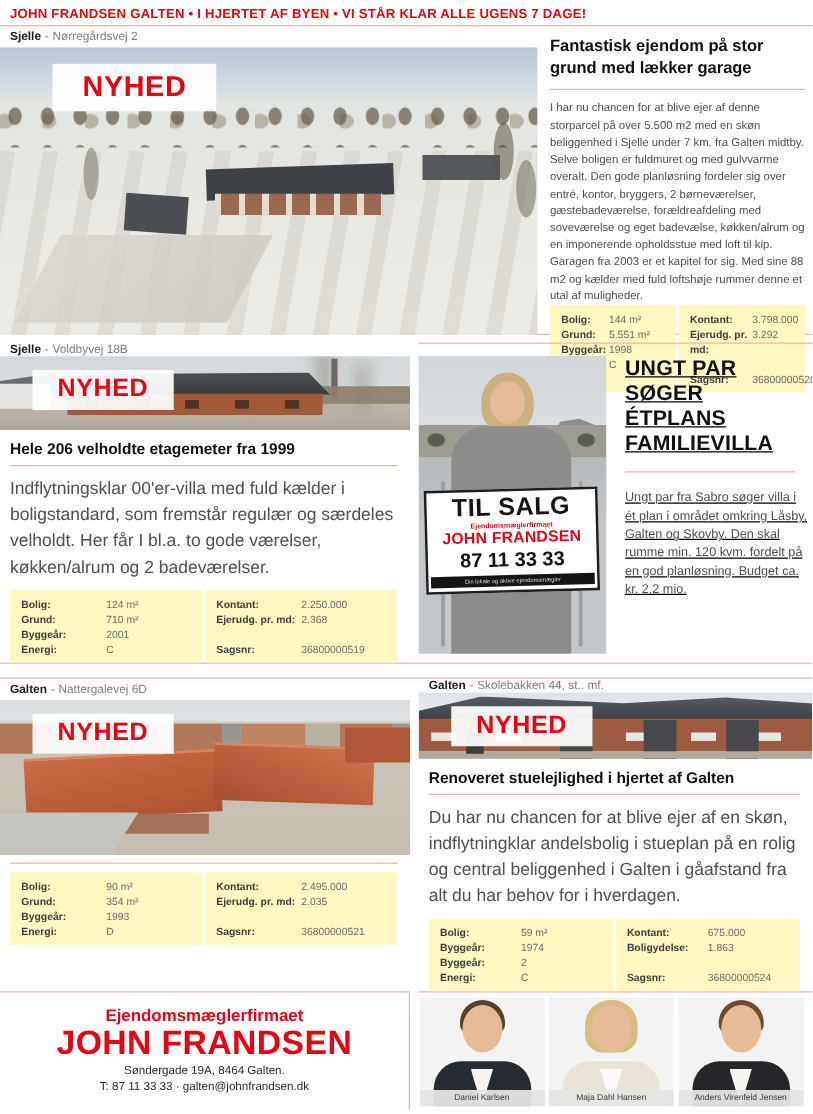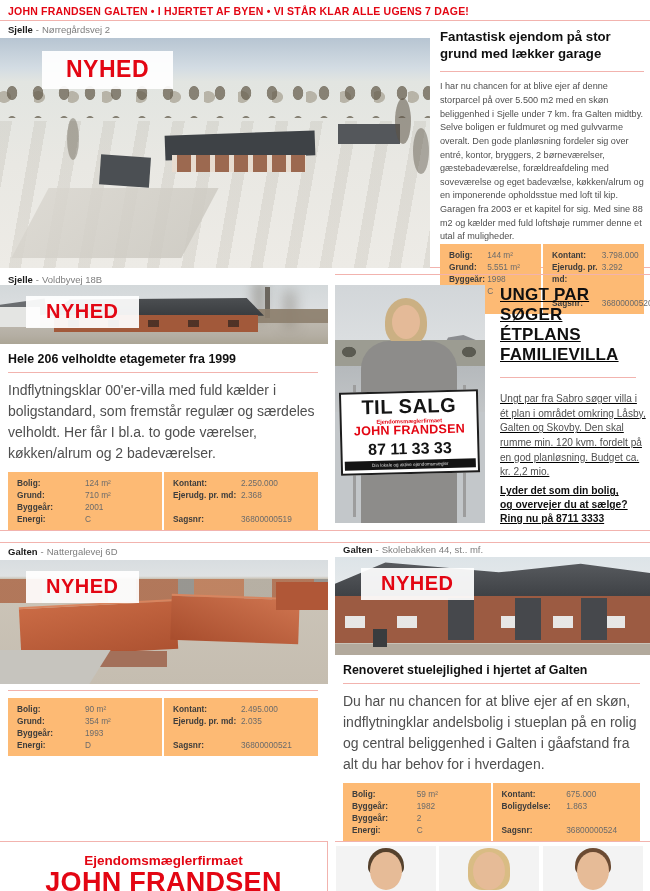--- a/index.html
+++ b/index.html
@@ -14,21 +14,21 @@
   .plabel { height: 17px; display: flex; align-items: center; font-size: 9.5px; color: #7d7d7d; padding-left: 8px; white-space: nowrap; }
   .plabel b { color: #1b1b1b; margin-right: 3px; }
   .plabel .sep { margin-right: 3px; }
   .photo { position: relative; overflow: hidden; background: #ddd; }
   .nyhed { position: absolute; top: 13px; left: 42px; background: rgba(255,255,255,.93);
            padding: 5px 24px 6px; color: #e30613; font-weight: bold; font-size: 23px; letter-spacing: .5px; }
   .nyhed.small { top: 11px; left: 26px; padding: 4px 20px 5px; font-size: 20px; }
   .tdiv { border-top: 1px solid #f2b3ae; }
 
   .facts { display: flex; gap: 2px; font-size: 8.3px; }
-  .fcol { flex: 1; background: #fdba74; padding: 5px 9px; }
+  .fcol { flex: 1; background: #fef9c3; padding: 5px 9px; }
   .frow { display: flex; line-height: 12px; }
   .frow.gap { margin-top: 12px; }
   .fk { font-weight: bold; color: #3d3d3d; width: 50%; flex-shrink: 0; }
   .fv { color: #6b6b6b; }
   .facts-sm .fcol-l .fk { width: 46%; }
   .facts-sm .fcol-r .fk { width: 60%; }
 
   
   .sec1 { display: flex; height: 247px; border-bottom: 1px solid #f2b3ae; }
   .s1-left { width: 430px; flex-shrink: 0; }
@@ -100,21 +100,21 @@
   .sign-l5 { background: #141414; color: #ddd; font-size: 4.6px; line-height: 9px; height: 9px; margin: 0 2px 3px; overflow: hidden; }
 
   .adv-text { flex: 1; padding-left: 15px; padding-right: 2px; display: flex; flex-direction: column; text-decoration: underline; }
   .adv-title { font-size: 17px; font-weight: bold; color: #101010; line-height: 1.18; white-space: pre-line; letter-spacing: .2px; }
   .adv-text .tdiv { margin: 12px 0 14px; width: 92%; }
   .adv-body { font-size: 10.1px; line-height: 1.45; color: #4f4f4f; }
   .adv-cta { margin-top: auto; margin-bottom: 4px; font-size: 10.3px; font-weight: bold; color: #101010;
              line-height: 1.35; white-space: pre-line; }
 
   
-  .sec3 { display: flex; margin-top: 11px; border-top: 1px solid #f2b3ae; height: 300px; }
+  .sec3 { display: flex; margin-top: 11px; border-top: 1px solid #f2b3ae; height: 252px; }
   .s3-col { display: flex; flex-direction: column; border-bottom: 1px solid #f2b3ae; }
   .s3-col.left { width: 328px; flex-shrink: 0; }
   .s3-col.right { width: 315px; margin-left: 7px; }
   .photo4 { width: 328px; height: 124px;
             background: linear-gradient(180deg,#d8dde0 0%,#dfe2e3 13%,#ccc5b9 15%,#c5bdb0 100%); }
   .p4-band { position: absolute; top: 15%; left: 0; right: 0; height: 20%; opacity: .85;
             background: repeating-linear-gradient(90deg,#ad6a4a 0 42px,#8f8e8a 42px 58px,#bd7853 58px 108px,#b3aca0 108px 136px); }
   .p4-r1 { position: absolute; left: 6%; top: 35%; width: 48%; height: 40%;
             background: linear-gradient(170deg,#ca6b45 0%,#ad5231 100%); transform: rotate(-3deg); border-top: 2px solid #d8855f; }
   .p4-r2 { position: absolute; left: 52%; top: 29%; width: 39%; height: 37%;
@@ -297,23 +297,20 @@
           <div class="sign-l4">87 11 33 33</div>
           <div class="sign-l5">Din lokale og aktive ejendomsmægler</div>
         </div>
       </div>
       <div class="adv-text">
         <div class="adv-title">UNGT PAR
 SØGER ÉTPLANS
 FAMILIEVILLA</div>
         <div class="tdiv"></div>
         <p class="adv-body">Ungt par fra Sabro søger villa i ét plan i området omkring Låsby, Galten og Skovby. Den skal rumme min. 120 kvm. fordelt på en god planløsning. Budget ca. kr. 2,2 mio.</p>
-        <div class="adv-cta">Lyder det som din bolig,
-og overvejer du at sælge?
-Ring nu på 8711 3333</div>
       </div>
     </div>
   </div>
 
   <div class="sec3">
     <div class="s3-col left">
       <div class="plabel">
         <b>Galten</b>
         <span class="sep">-</span>
         <span>Nattergalevej 6D</span>
@@ -387,21 +384,21 @@
         <div class="tdiv"></div>
         <p class="desc-sm">Du har nu chancen for at blive ejer af en skøn, indflytningklar andelsbolig i stueplan på en rolig og central beliggenhed i Galten i gåafstand fra alt du har behov for i hverdagen.</p>
         <div class="facts">
           <div class="fcol fcol-l">
             <div class="frow">
                 <span class="fk">Bolig:</span>
                 <span class="fv">59 m²</span>
               </div>
             <div class="frow">
                 <span class="fk">Byggeår:</span>
-                <span class="fv">1982</span>
+                <span class="fv">1974</span>
               </div>
             <div class="frow">
                 <span class="fk">Byggeår:</span>
                 <span class="fv">2</span>
               </div>
             <div class="frow">
                 <span class="fk">Energi:</span>
                 <span class="fv">C</span>
               </div>
           </div>

